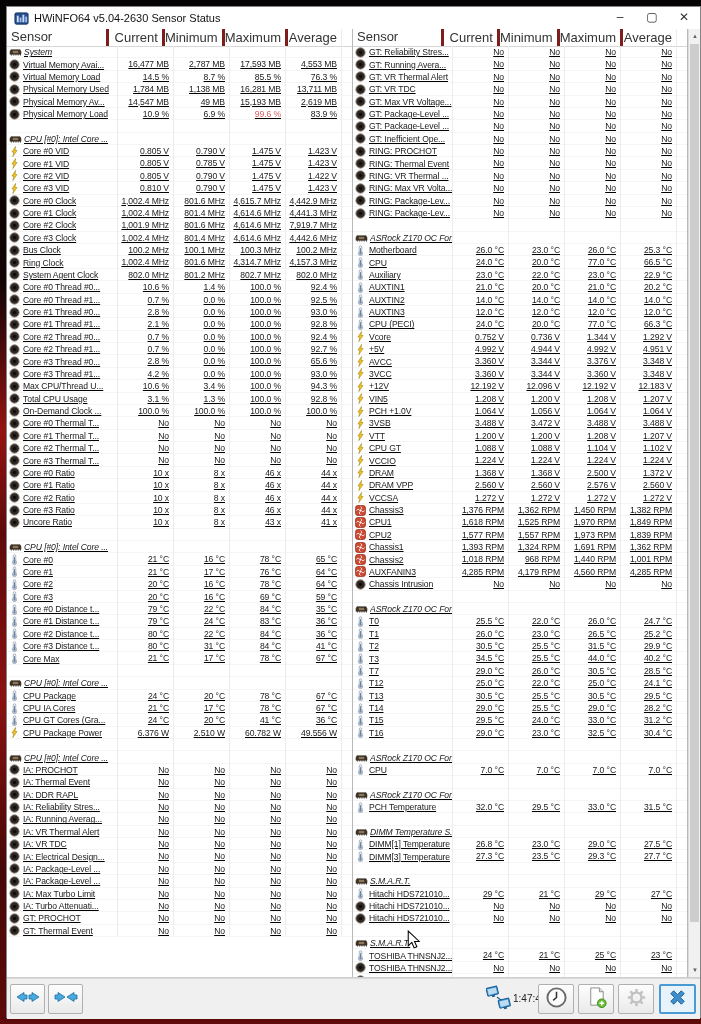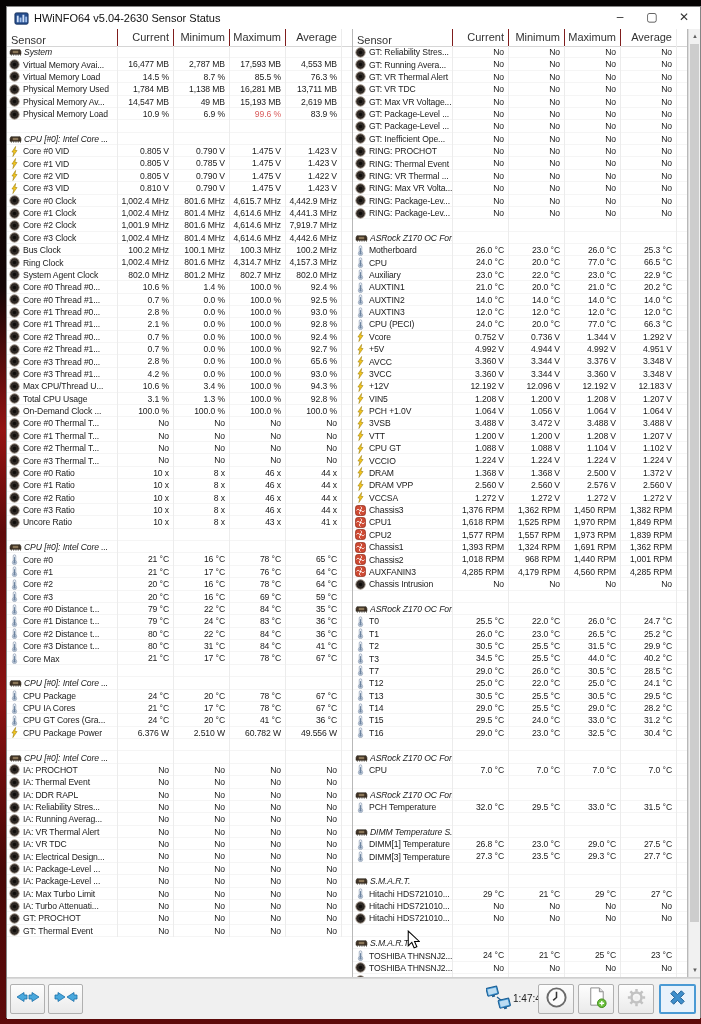--- a/index.html
+++ b/index.html
@@ -15,25 +15,25 @@
   
   .titlebar{height:22px;display:flex;align-items:center;background:#fff;border-bottom:1px solid #e3e3e3;}
   .app-icon{margin:0 5px 0 7px;display:flex;}
   .title{font-size:11px;color:#111;flex:1;white-space:nowrap;overflow:hidden;}
   .wbtn{width:32px;height:22px;text-align:center;line-height:20px;font-size:12px;color:#333;}
   
   .lists{position:absolute;left:0;top:22px;width:693px;height:949px;background:#fff;border-bottom:1px solid #cfcfcf;box-sizing:border-box;}
   .panel{position:absolute;top:0;bottom:0;overflow:hidden;}
   #panel-left{left:0;width:345px;border-right:1px solid #b8b8b8;}
   #panel-right{left:346px;width:334px;border-right:1px solid #b8b8b8;}
-  .phdr{display:flex;height:17px;align-items:flex-end;border-bottom:1px solid #d6d6d6;font-size:11px;color:#333;}
+  .phdr{display:flex;height:17px;align-items:flex-start;border-bottom:1px solid #d6d6d6;font-size:13px;color:#333;}
   .phdr .hlbl{flex:1;padding-left:4px;}
-  .phdr .hval{flex:0 0 56px;text-align:right;padding-right:4px;border-left:1px solid #7f1d1d;box-sizing:border-box;height:100%;line-height:17px;}
+  .phdr .hval{flex:0 0 56px;text-align:right;padding-right:4px;border-left:3px solid #7f1d1d;box-sizing:border-box;height:100%;line-height:17px;}
   .phdr .sp{flex:0 0 10px;border-left:1px solid #ececec;height:100%;}
-  .pbody{position:absolute;top:17px;left:0;right:0;bottom:0;overflow:hidden;}
+  .pbody{position:absolute;top:17px;left:0;right:0;bottom:0;overflow:hidden;text-decoration:underline;}
   .trow{display:flex;align-items:center;height:12.38px;box-shadow:inset 0 -1px #f5f5f5;font-size:8.6px;letter-spacing:-0.1px;}
   .icon{flex:0 0 12px;height:11px;margin:0 2px 0 2px;display:flex;align-items:center;}
   .icon svg{width:11px;height:11px;}
   .hrow .icon svg{width:13px;height:10px;}
   .lbl{flex:1;white-space:nowrap;overflow:hidden;color:#1a1a1a;}
   .hrow .lbl{font-style:italic;color:#1c1c1c;}
   .val{flex:0 0 56px;text-align:right;padding-right:4px;border-left:1px solid #ececec;box-sizing:border-box;color:#1a1a1a;height:100%;line-height:12.38px;white-space:nowrap;}
   .sp{flex:0 0 10px;border-left:1px solid #ececec;height:100%;}
   .red{color:#d85c5c;}
   

